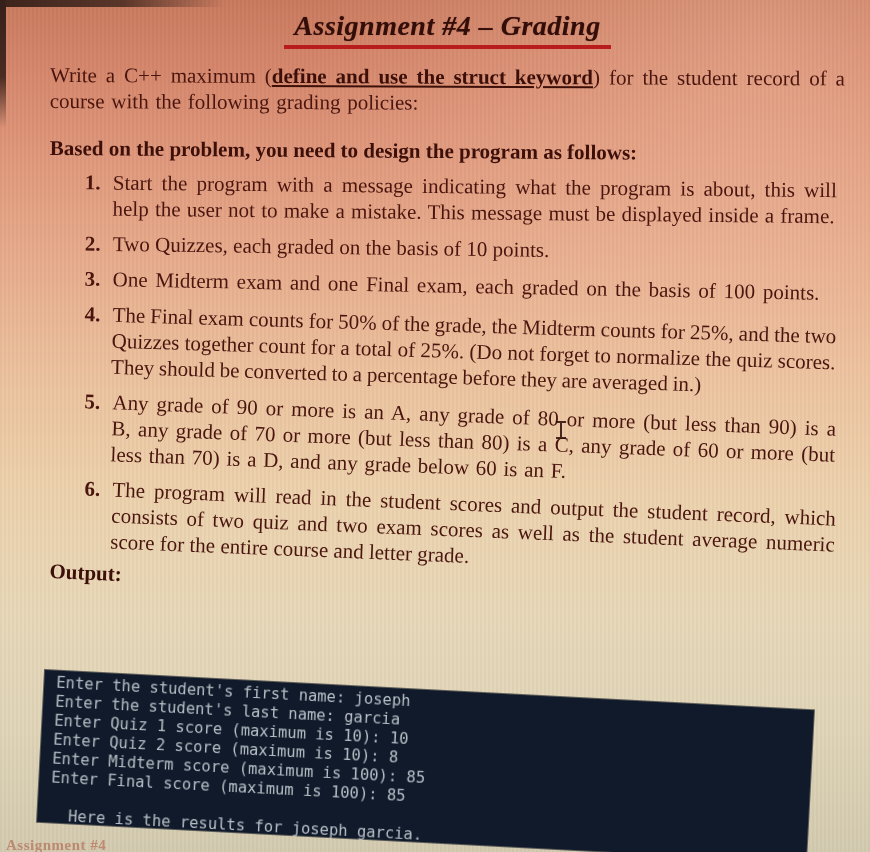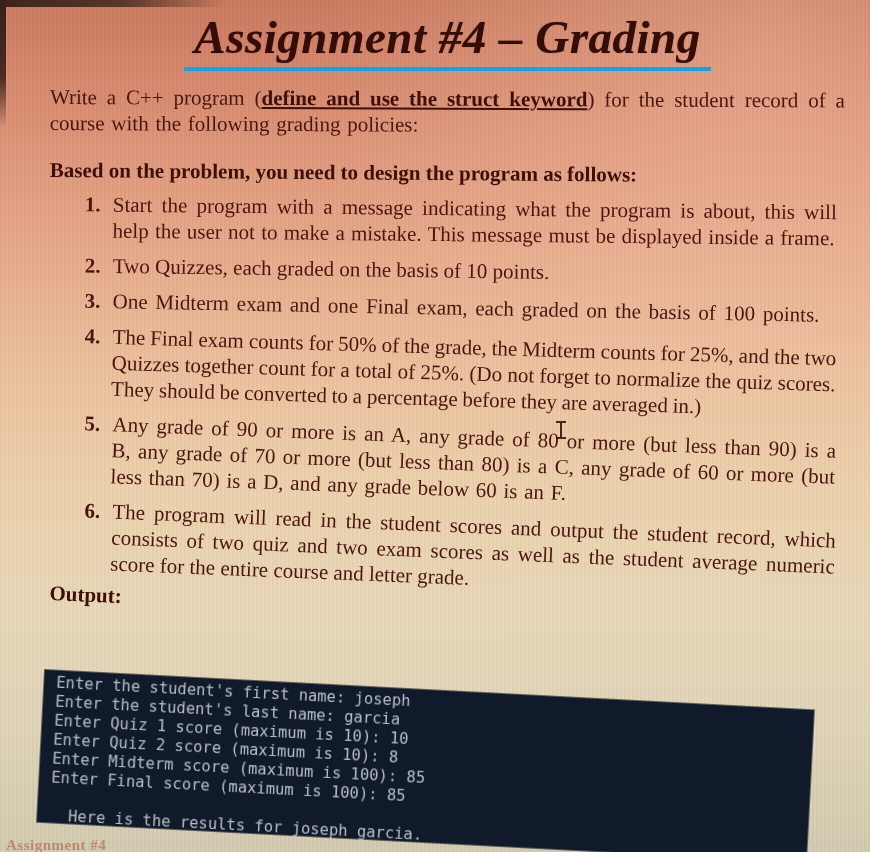--- a/index.html
+++ b/index.html
@@ -17,22 +17,22 @@
     background:repeating-linear-gradient(90deg, rgba(60,30,20,.03) 0 2px, rgba(255,255,255,.02) 2px 4px);}
   
   .edge-top{position:absolute;left:0;top:0;width:225px;height:7px;
     background:linear-gradient(90deg,#3d241c 0%, #5a362a 55%, rgba(90,54,42,0) 100%);}
   .edge-left{position:absolute;left:0;top:0;width:6px;height:128px;
     background:linear-gradient(180deg,#35201a 0%, #4a2c22 60%, rgba(74,44,34,0) 100%);}
 
   .content{position:absolute;left:0;top:0;right:0;padding:10px 25px 0 50px;
     color:#4a150e; filter:blur(.25px);}
   .title-row{text-align:center;margin:0;}
-  .title{display:inline-block;font-size:47px;font-weight:bold;font-style:italic;
-    color:#330d08;border-bottom:4px solid #0ea5e9;padding:0 10px 3px 10px;
+  .title{display:inline-block;font-size:28px;font-weight:bold;font-style:italic;
+    color:#330d08;border-bottom:4px solid #b91c1c;padding:0 10px 3px 10px;
     letter-spacing:.5px; text-shadow:0 0 1px rgba(51,13,8,.5);}
   .bodytext{font-size:21px;line-height:26px;text-align:justify;}
   .intro{margin-top:13px;word-spacing:1.5px;transform:rotate(.25deg);transform-origin:left top;}
   .intro b{text-decoration:underline;color:#3d0f09;}
   .heading{margin-top:8px;font-weight:bold;color:#3d0f09;transform:rotate(.45deg);transform-origin:left top;}
   .req{display:flex;margin-top:9px;transform-origin:left top;}
   .req .num{flex:0 0 63px;box-sizing:border-box;padding-left:35px;font-weight:bold;}
   .req .txt{flex:1;text-align:justify;padding-right:8px;}
   .r1{margin-top:8px;transform:rotate(.6deg);}  .r1 .txt{word-spacing:1px;}
   .r2{transform:rotate(.8deg);}
@@ -62,21 +62,21 @@
 
 <div class="texture"></div>
 <div class="edge-top"></div>
 <div class="edge-left"></div>
 
 <div class="content">
   <div class="title-row">
     <span class="title">Assignment #4 – Grading</span>
   </div>
 
-  <p class="bodytext intro"><span>Write a C++ program (</span><b>define and use the struct keyword</b><span>) for the student record of a course with the following grading policies:</span></p>
+  <p class="bodytext intro"><span>Write a C++ maximum (</span><b>define and use the struct keyword</b><span>) for the student record of a course with the following grading policies:</span></p>
 
   <div class="bodytext heading">Based on the problem, you need to design the program as follows:</div>
 
   <div>
     <div class="bodytext req r1">
       <span class="num">1.</span>
       <div class="txt">Start the program with a message indicating what the program is about, this will help the user not to make a mistake. This message must be displayed inside a frame.</div>
     </div>
     <div class="bodytext req r2">
       <span class="num">2.</span>

